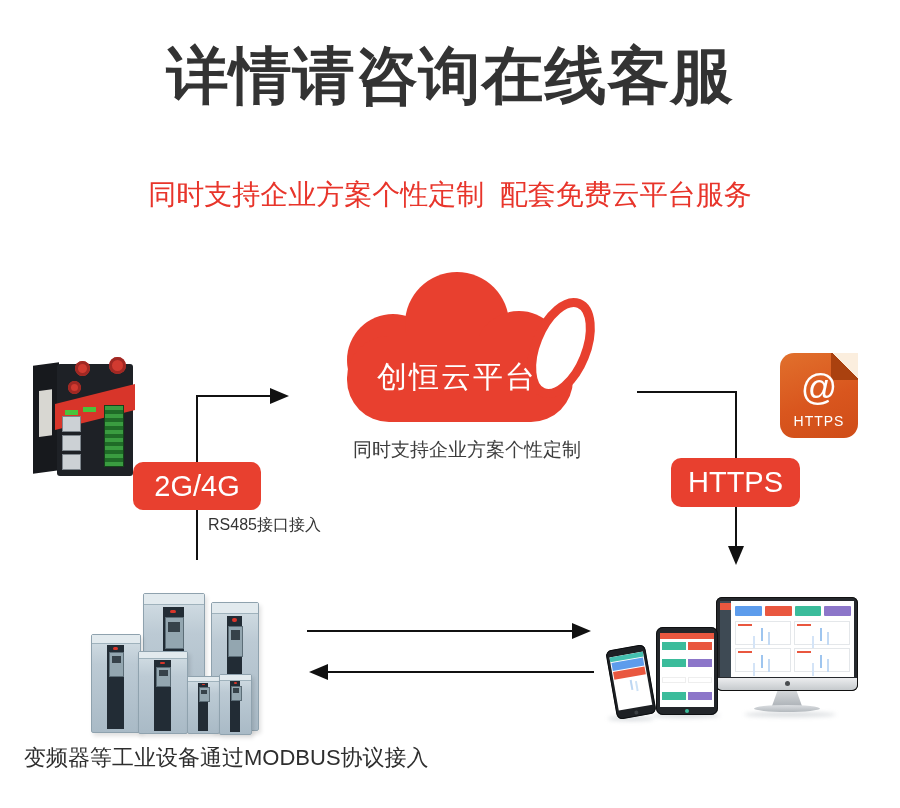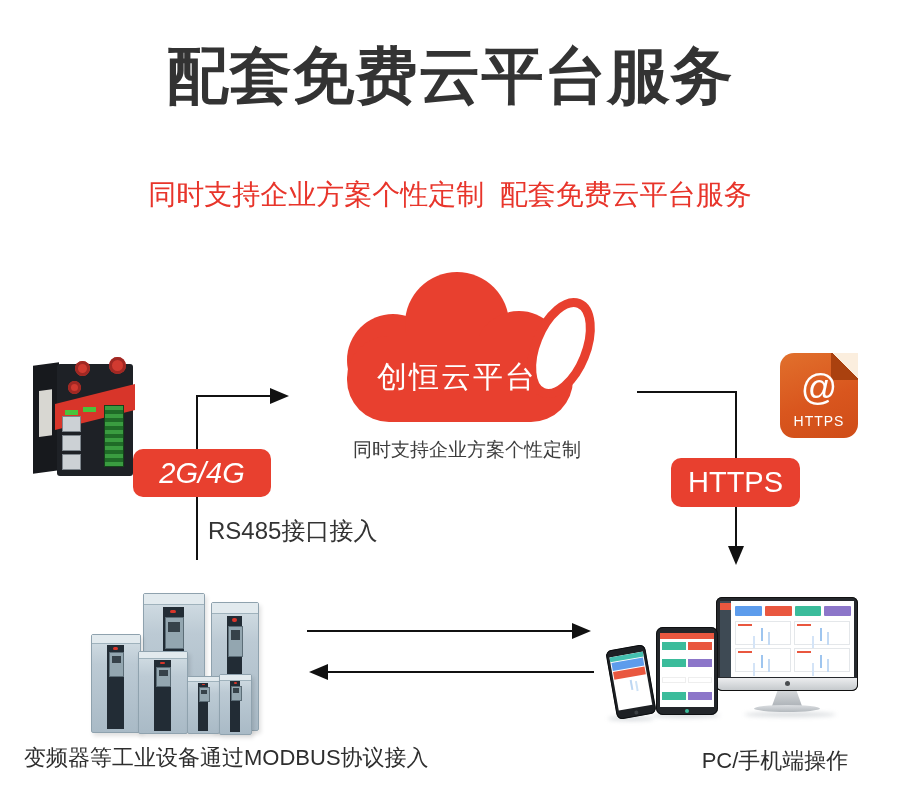--- a/index.html
+++ b/index.html
@@ -11,23 +11,23 @@
   .note{top:176px;font-size:28px;color:#e8352b;white-space:pre;}
   
   .arrows{position:absolute;left:0;top:0;z-index:1;pointer-events:none;}
   
   .cloud-svg{position:absolute;left:337px;top:270px;z-index:2;}
   .cloud-caption{position:absolute;left:327px;top:437px;width:280px;text-align:center;
                  font-size:19px;color:#3d3d3d;z-index:2;}
   
   .badge{position:absolute;background:#e8402f;color:#fff;border-radius:10px;display:flex;
          align-items:center;justify-content:center;font-size:29px;z-index:3;}
-  .badge-2g4g{left:133px;top:449px;width:138px;height:48px;font-style:italic;}
+  .badge-2g4g{left:133px;top:462px;width:128px;height:48px;}
   .badge-https{left:671px;top:458px;width:129px;height:49px;}
-  .rs485{position:absolute;left:208px;top:515px;font-size:24px;color:#333;z-index:2;text-align:right;}
+  .rs485{position:absolute;left:208px;top:515px;font-size:16px;color:#333;z-index:2;text-align:right;}
   
   .router{position:absolute;left:33px;top:356px;width:104px;height:124px;z-index:2;}
   .r-side{position:absolute;left:0;top:8px;width:26px;height:108px;background:#17191d;transform:skewY(-8deg);}
   .r-sticker{position:absolute;left:6px;top:26px;width:13px;height:46px;background:#e9e7e2;opacity:.92;}
   .r-front{position:absolute;left:24px;top:8px;width:76px;height:112px;background:#1e2126;border-radius:3px;}
   .r-ant{position:absolute;border-radius:50%;background:#d13a30;box-shadow:inset 0 0 0 3px #a02823;}
   .r-ant.a1{left:18px;top:-3px;width:15px;height:15px;}
   .r-ant.a2{right:7px;top:-7px;width:17px;height:17px;}
   .r-ant.a3{left:11px;top:17px;width:13px;height:13px;}
   .r-band{position:absolute;left:-2px;top:30px;width:80px;height:26px;background:#d8352a;transform:skewY(-14deg);}
@@ -110,21 +110,21 @@
   .ph-chart{margin:3px auto 0;width:2px;height:10px;background:#bcd6f2;box-shadow:5px 2px 0 #cde2f6;}
   .ph-home{position:absolute;left:50%;bottom:2px;width:4px;height:4px;margin-left:-2px;border-radius:50%;background:#3a3e42;}
   .dev-shadow{position:absolute;height:5px;border-radius:50%;background:rgba(120,130,140,.28);filter:blur(2px);z-index:0;}
   .pc-caption{position:absolute;left:690px;top:746px;width:170px;text-align:center;font-size:22px;color:#2e2e2e;z-index:2;}
 </style>
 </head>
 <body>
 
 <div class="stage">
 
-  <div class="ctext title">配套免费云平台服务</div>
+  <div class="ctext title">详情请咨询在线客服</div>
   <div class="ctext note">同时支持企业方案个性定制  配套免费云平台服务</div>
 
   <svg class="arrows" width="900" height="808">
     <g stroke="#111" stroke-width="2" fill="none">
       <polyline points="197,560 197,396 270,396"></polyline>
       <polyline points="637,392 736,392 736,546"></polyline>
       <line x1="307" y1="631" x2="572" y2="631"></line>
       <line x1="594" y1="672" x2="328" y2="672"></line>
     </g>
     <g fill="#111" stroke="none">
@@ -269,15 +269,14 @@
   <div class="phone">
     <div class="ph-screen">
       <div class="ph-bar"></div>
       <div class="ph-card c1"></div>
       <div class="ph-card c2"></div>
       <div class="ph-chart"></div>
     </div>
     <div class="ph-home"></div>
   </div>
 
-  <div class="pc-caption">PC/手机端操作</div>
 
 </div>
 
 </body></html>

